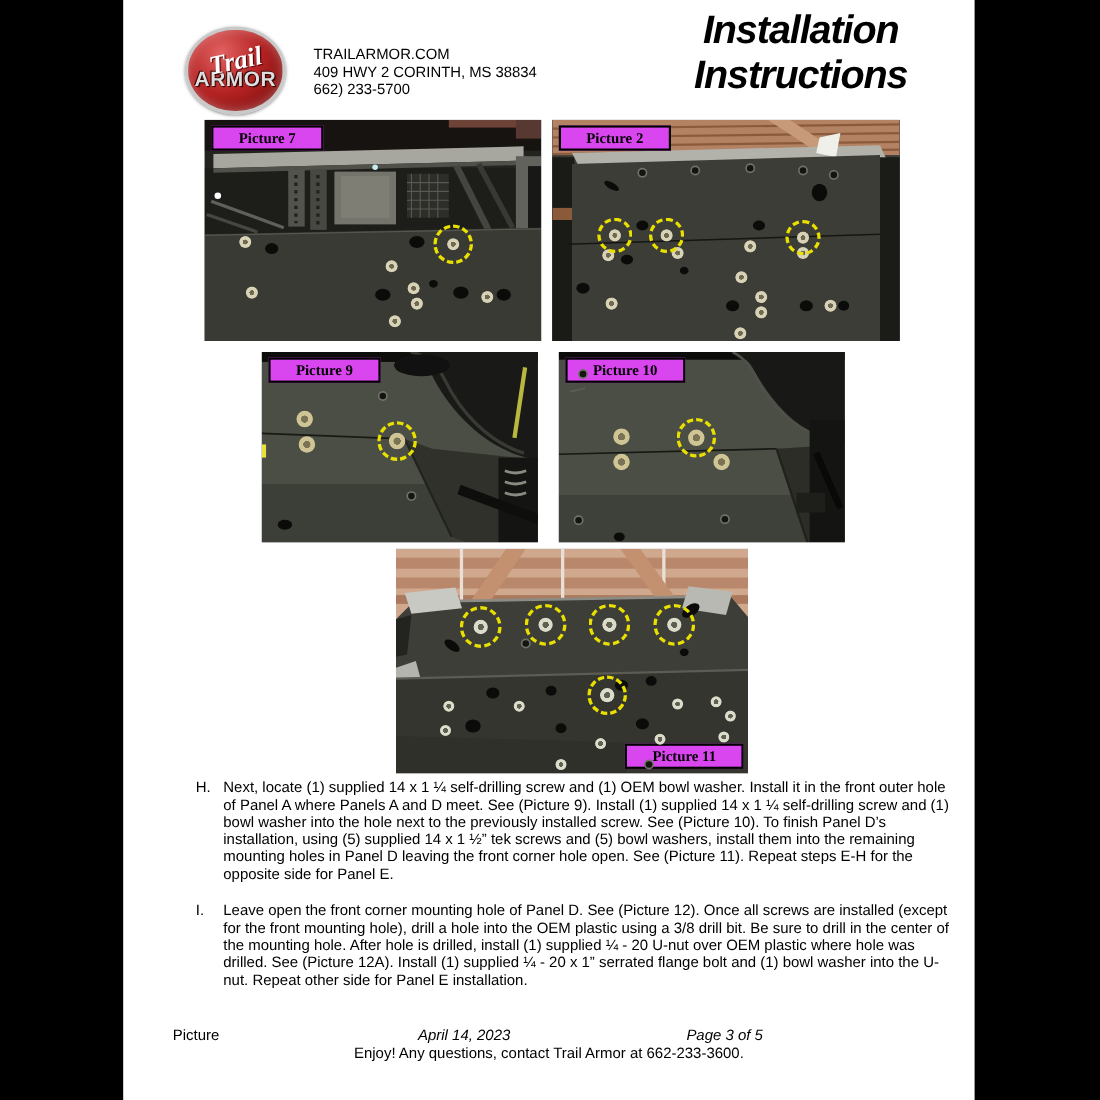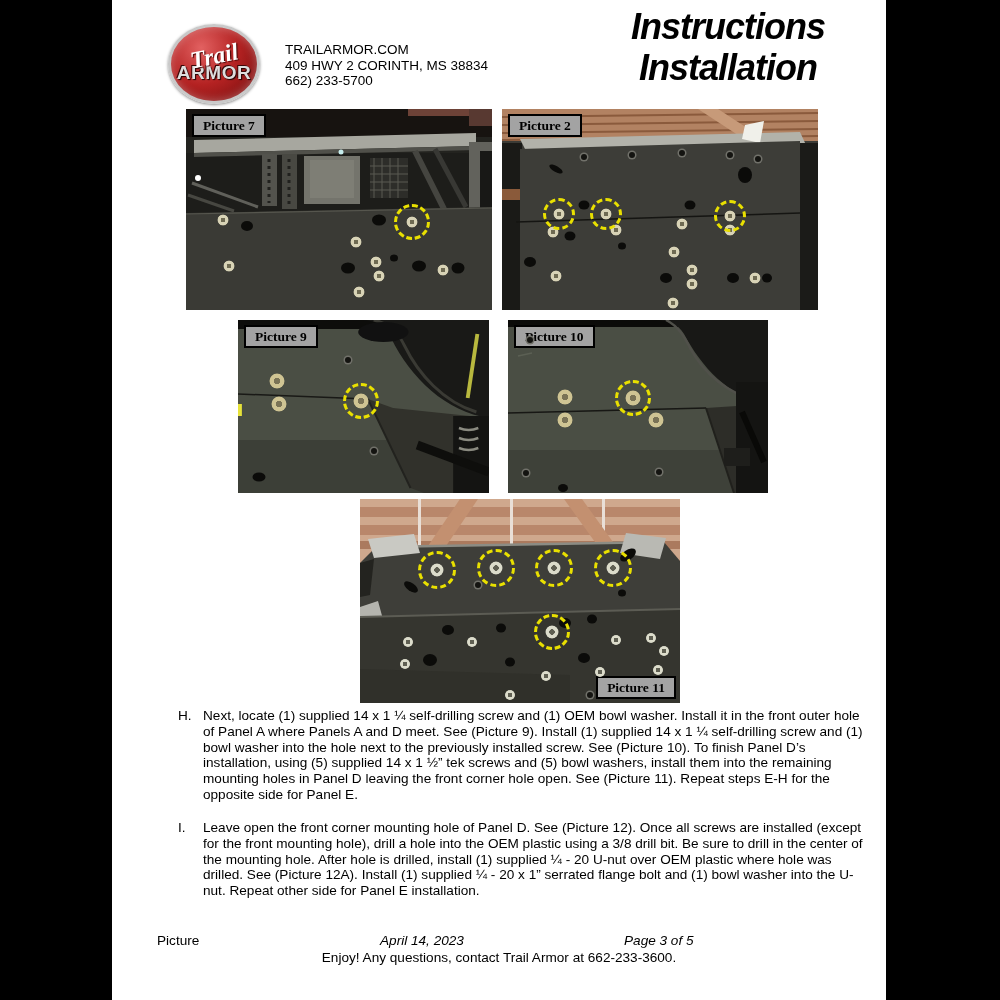--- a/index.html
+++ b/index.html
@@ -16,21 +16,21 @@
                text-shadow:1px 1px 1px #4a0808;line-height:20px;}
   .logo-block{font:bold 19px "Liberation Sans",sans-serif;color:#dedede;letter-spacing:.5px;margin-top:-2px;
               text-shadow:-1px -1px 0 #3a0808,1px 1px 1px #200404;line-height:18px;}
   .company{position:absolute;left:173px;top:42px;font-size:13.5px;line-height:15.5px;}
   .doc-title{position:absolute;left:500px;top:6px;width:232px;text-align:center;
              font:italic bold 36px/41px "Liberation Sans",sans-serif;letter-spacing:-1px;}
 
   
   .photo{position:absolute;overflow:hidden;background:#222;}
   .scene{position:absolute;inset:0;width:100%;height:100%;display:block;}
-  .pic-label{position:absolute;background:#a3a3a3;border:2px solid #000;padding:0 9px;
+  .pic-label{position:absolute;background:#d946ef;border:2px solid #000;padding:0 23px;
              font:bold 13.5px/19px "Liberation Serif",serif;color:#000;white-space:nowrap;}
   .pic-label.top-left{left:6px;top:5px;}
   .pic-label.bottom-right{right:4px;bottom:4px;}
   .marker{position:absolute;transform:translate(-50%,-50%);border:3.5px dashed #e9e000;border-radius:50%;}
   .washer{position:absolute;transform:translate(-50%,-50%);border-radius:50%;}
   .washer.std{background:radial-gradient(circle,#6e6a52 0 28%,#d8d3b6 30% 70%,#8a8672 72%);}
   .washer.gold{background:radial-gradient(circle,#7a7356 0 30%,#cfc493 32% 70%,#958a62 74%);}
   .washer.silver{background:radial-gradient(circle,#5f5f52 0 30%,#dcdccb 32% 70%,#8f8f80 74%);}
   .hole{position:absolute;transform:translate(-50%,-50%);background:#0b0b09;border-radius:50%;}
   .screwdot{position:absolute;transform:translate(-50%,-50%);width:6px;height:6px;border-radius:50%;
@@ -59,22 +59,22 @@
     <div class="logo">
       <div class="logo-script">Trail</div>
       <div class="logo-block">ARMOR</div>
     </div>
     <div class="company">
       <div>TRAILARMOR.COM</div>
       <div>409 HWY 2 CORINTH, MS 38834</div>
       <div>662) 233-5700</div>
     </div>
     <div class="doc-title">
+      <div>Installation</div>
       <div>Instructions</div>
-      <div>Installation</div>
     </div>
 
     <div class="photo" style="left: 74px; top: 109px; width: 306px; height: 201px;">
       <svg class="scene" viewBox="0 0 306 201" preserveAspectRatio="none">
         <rect width="306" height="201" fill="#23231f"></rect>
         <rect width="306" height="28" fill="#171310"></rect>
         <rect x="222" width="84" height="7" fill="#6d4237"></rect>
         <rect x="283" width="23" height="17" fill="#583931"></rect>
         <polygon points="8,31 290,24 290,37 8,44" fill="#a7a79f"></polygon>
         <rect y="44" width="306" height="60" fill="#1d1d1a"></rect>

